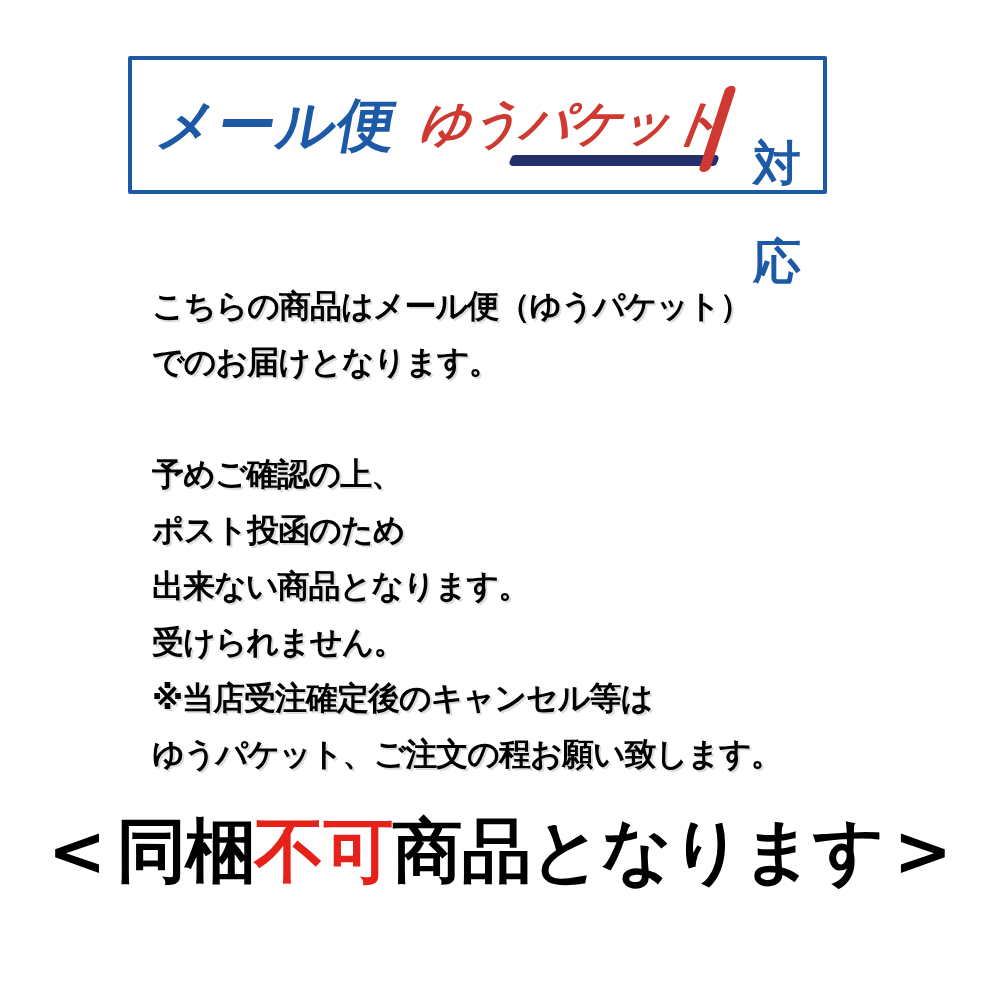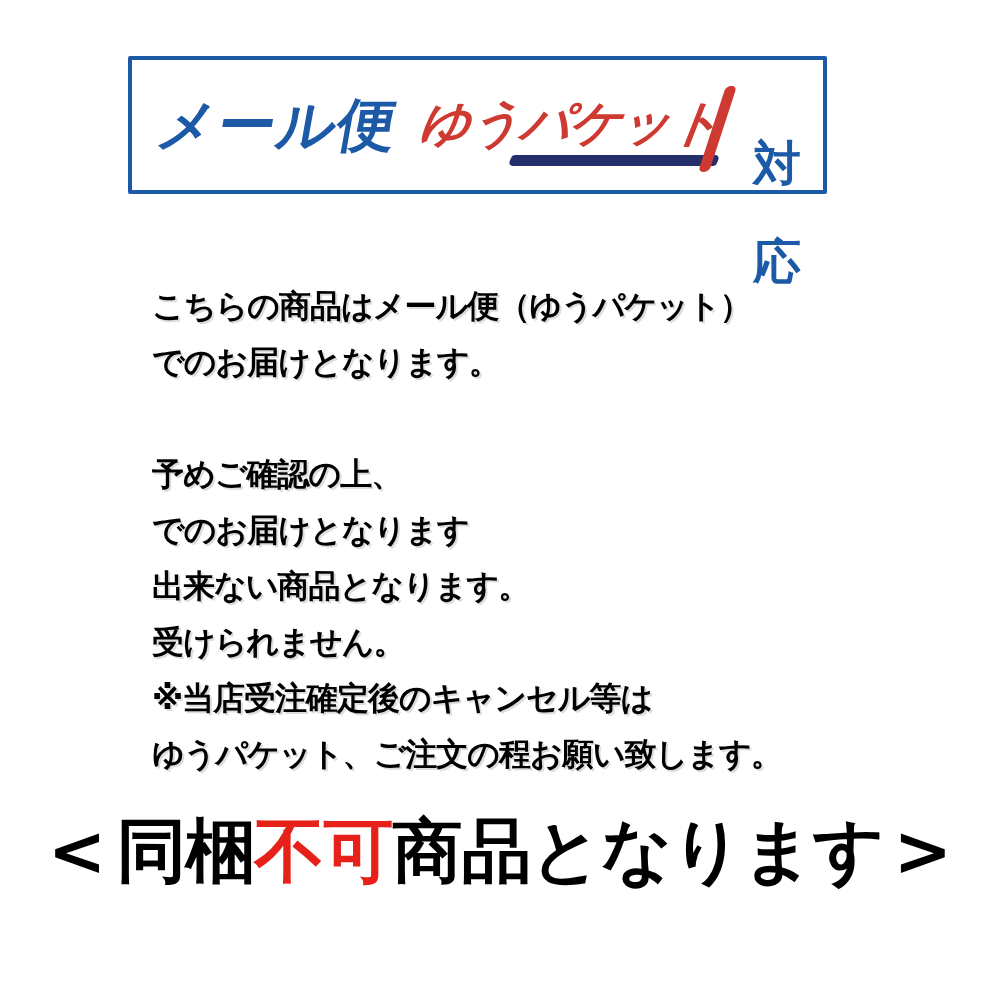--- a/index.html
+++ b/index.html
@@ -133,21 +133,21 @@
     <div class="taiou-label">
       <span class="taiou-char">対</span>
       <span class="taiou-char">応</span>
     </div>
   </div>
 
   <div class="body-text">
     <span class="body-line">こちらの商品はメール便（ゆうパケット）</span>
     <span class="body-line">でのお届けとなります。</span>
     <span class="body-line gap-above">予めご確認の上、</span>
-    <span class="body-line">でのお届けとなります</span>
+    <span class="body-line">ポスト投函のため</span>
     <span class="body-line">出来ない商品となります。</span>
     <span class="body-line">受けられません。</span>
     <span class="body-line">※当店受注確定後のキャンセル等は</span>
     <span class="body-line">ゆうパケット、ご注文の程お願い致します。</span>
   </div>
 
   <div class="footer-banner">
     <span class="footer-bracket open">&lt;</span><span>同梱</span><span class="footer-highlight">不可</span><span>商品となります</span><span class="footer-bracket close">&gt;</span>
   </div>
 

